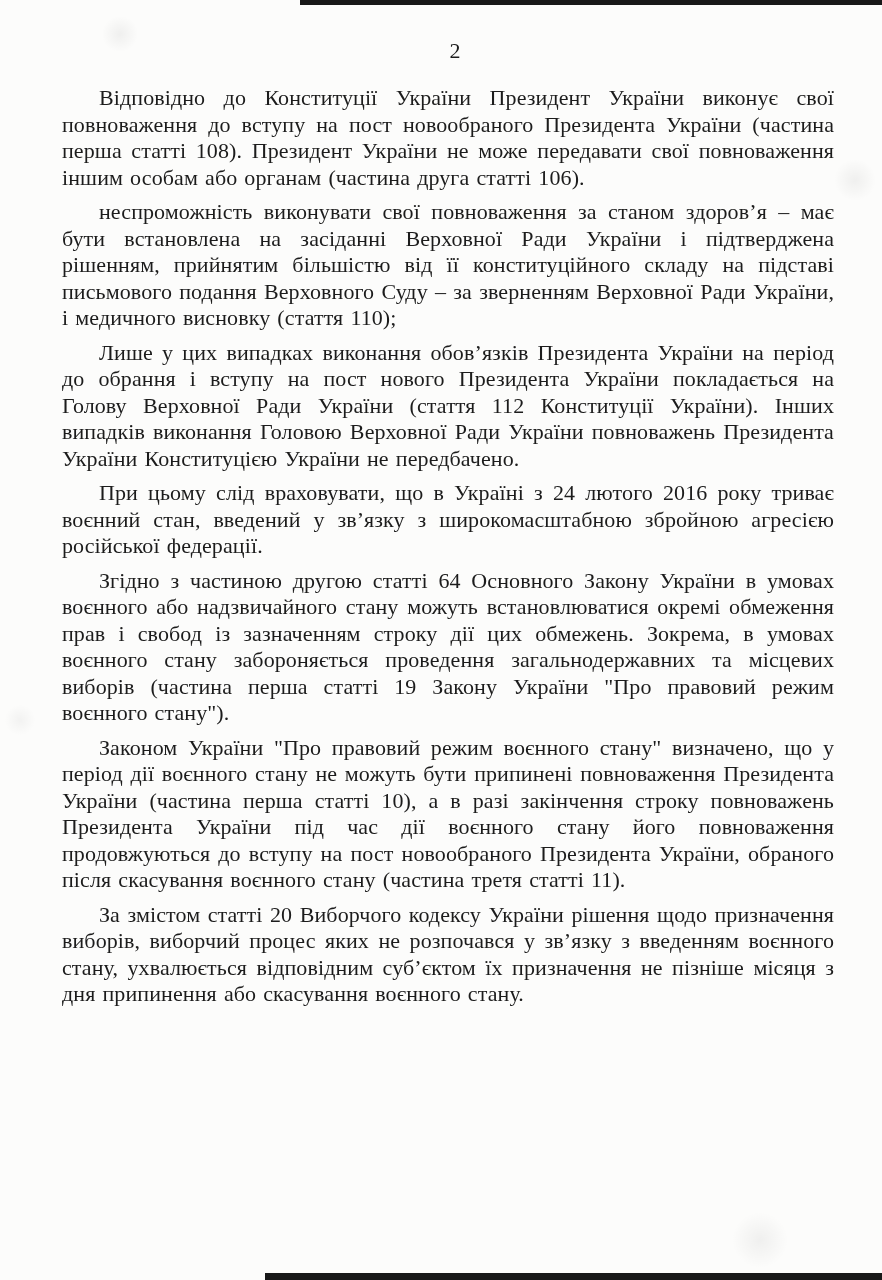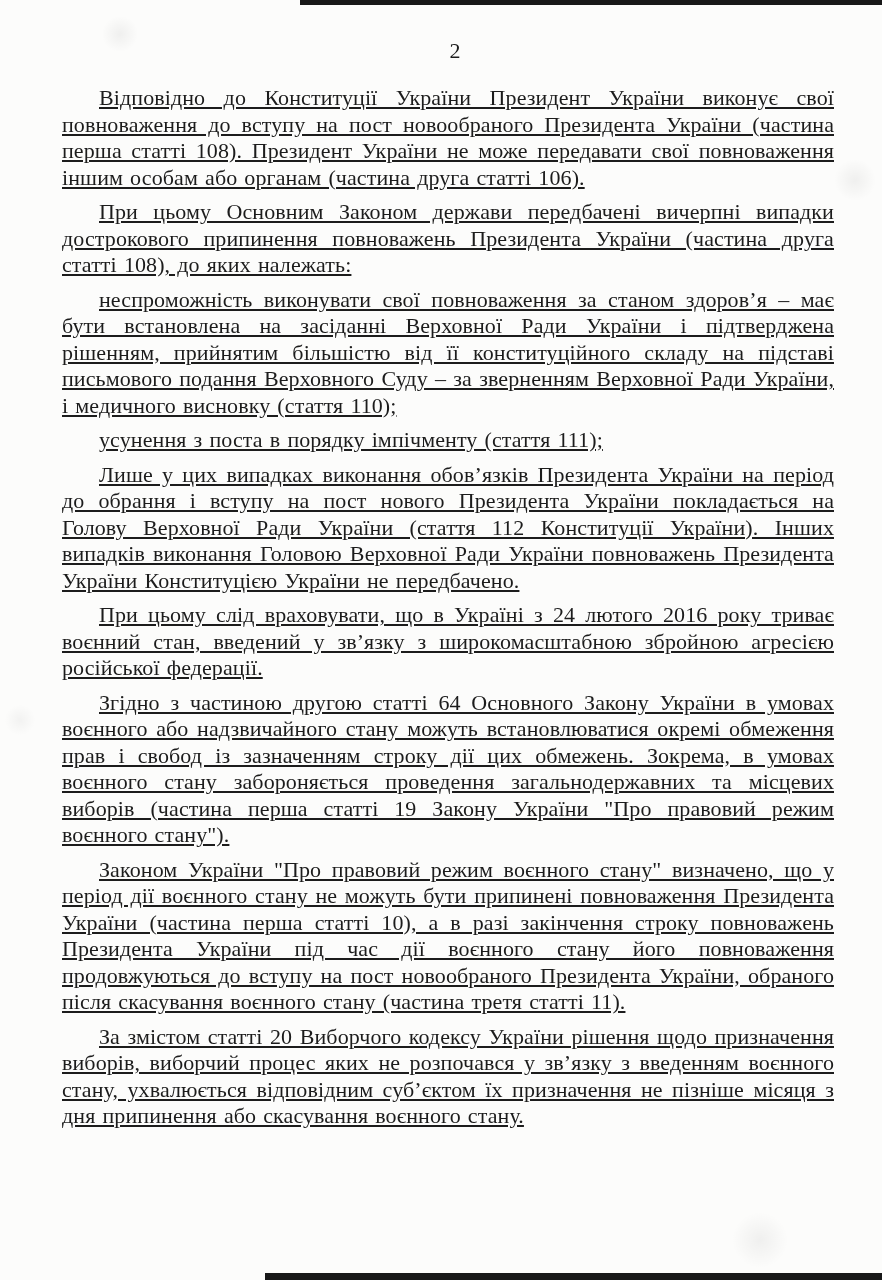--- a/index.html
+++ b/index.html
@@ -56,37 +56,34 @@
     width: 786px;
   }
   .doc-body p {
     margin: 0 14px 8px 0;
     font-size: 22px;
     line-height: 26.5px;
     text-align: justify;
     text-indent: 37px;
     letter-spacing: 0.1px;
     word-spacing: 1.5px;
-    text-decoration: underline;
   }
 </style>
 </head>
 <body>
 
 <div class="page">
 
   <div class="scan-bar-top"></div>
 
   <div class="page-number">2</div>
 
   <div class="doc-body">
     <p>Відповідно до Конституції України Президент України виконує свої повноваження до вступу на пост новообраного Президента України (частина перша статті 108). Президент України не може передавати свої повноваження іншим особам або органам (частина друга статті 106).</p>
-    <p>При цьому Основним Законом держави передбачені вичерпні випадки дострокового припинення повноважень Президента України (частина друга статті 108), до яких належать:</p>
     <p>неспроможність виконувати свої повноваження за станом здоров’я – має бути встановлена на засіданні Верховної Ради України і підтверджена рішенням, прийнятим більшістю від її конституційного складу на підставі письмового подання Верховного Суду – за зверненням Верховної Ради України, і медичного висновку (стаття 110);</p>
-    <p>усунення з поста в порядку імпічменту (стаття 111);</p>
     <p>Лише у цих випадках виконання обов’язків Президента України на період до обрання і вступу на пост нового Президента України покладається на Голову Верховної Ради України (стаття 112 Конституції України). Інших випадків виконання Головою Верховної Ради України повноважень Президента України Конституцією України не передбачено.</p>
     <p>При цьому слід враховувати, що в Україні з 24 лютого 2016 року триває воєнний стан, введений у зв’язку з широкомасштабною збройною агресією російської федерації.</p>
     <p>Згідно з частиною другою статті 64 Основного Закону України в умовах воєнного або надзвичайного стану можуть встановлюватися окремі обмеження прав і свобод із зазначенням строку дії цих обмежень. Зокрема, в умовах воєнного стану забороняється проведення загальнодержавних та місцевих виборів (частина перша статті 19 Закону України "Про правовий режим воєнного стану").</p>
     <p>Законом України "Про правовий режим воєнного стану" визначено, що у період дії воєнного стану не можуть бути припинені повноваження Президента України (частина перша статті 10), а в разі закінчення строку повноважень Президента України під час дії воєнного стану його повноваження продовжуються до вступу на пост новообраного Президента України, обраного після скасування воєнного стану (частина третя статті 11).</p>
     <p>За змістом статті 20 Виборчого кодексу України рішення щодо призначення виборів, виборчий процес яких не розпочався у зв’язку з введенням воєнного стану, ухвалюється відповідним суб’єктом їх призначення не пізніше місяця з дня припинення або скасування воєнного стану.</p>
   </div>
 
   <div class="scan-bar-bottom"></div>
 
 </div>

